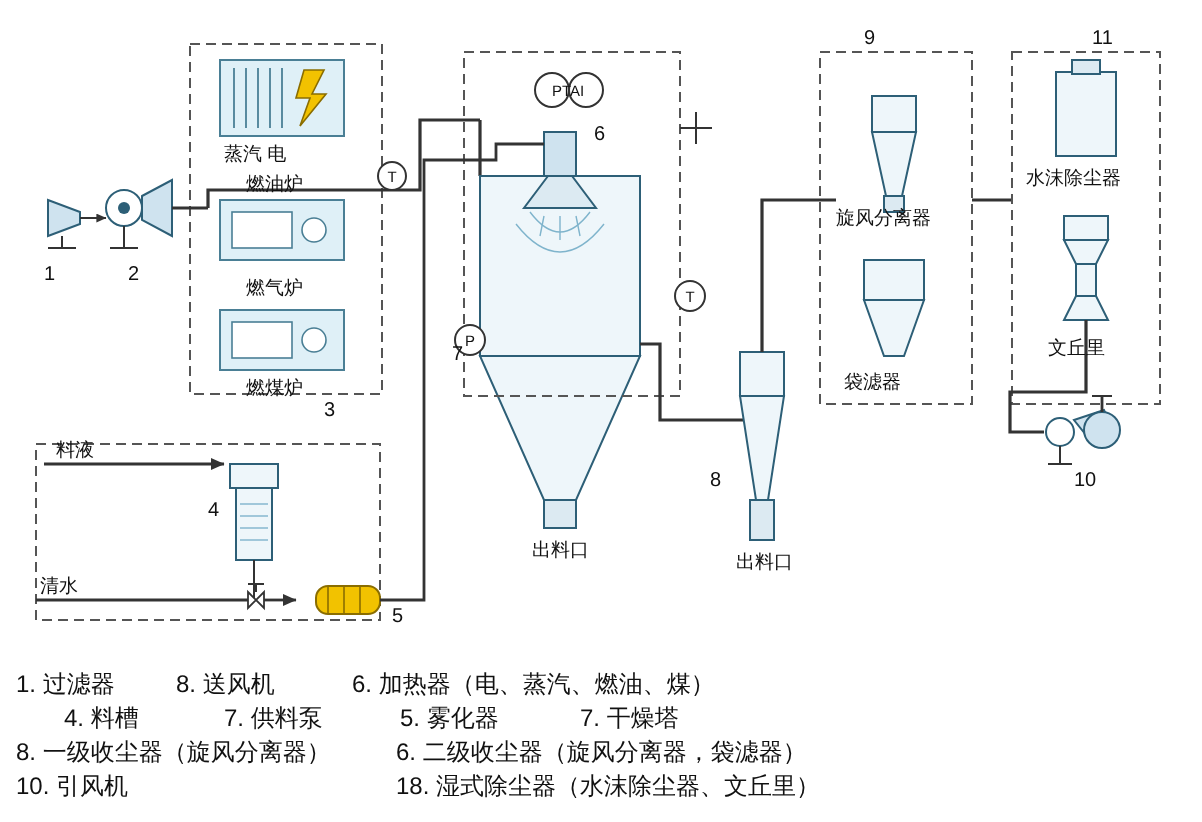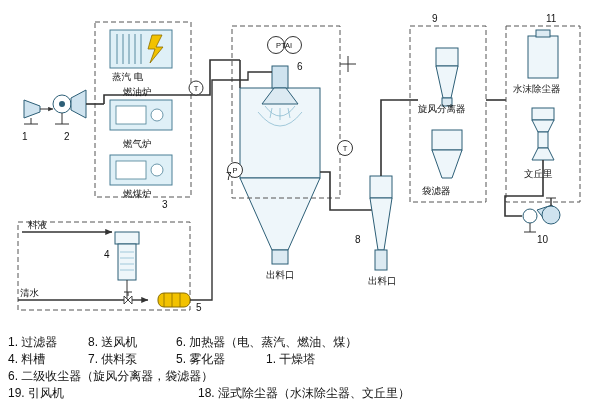--- a/index.html
+++ b/index.html
@@ -36,21 +36,21 @@
   }
   .legend .row {
     display: flex;
     white-space: nowrap;
     padding-left: 8px;
   }
   .legend .it { display: inline-block; }
   .lg-w1 { width: 80px; }
   .lg-w2 { width: 88px; }
   .lg-w3 { width: 160px; }
-  .lg-w4 { width: 80px; }
+  .lg-w4 { width: 80px; margin-left: 24px; }
   .lg-w5 { width: 88px; }
   .lg-w6 { width: 90px; }
   .lg-w7 { width: 100px; }
   .lg-w8 { width: 190px; }
   .lg-w9 { width: 220px; }
   .lg-w10 { width: 190px; }
   text { font-family: "Liberation Sans", sans-serif; }
 </style>
 </head>
 <body>
@@ -272,24 +272,25 @@
   <div class="legend">
     <div class="row">
       <span class="it lg-w1">1. 过滤器</span>
       <span class="it lg-w2">8. 送风机</span>
       <span class="it lg-w3">6. 加热器（电、蒸汽、燃油、煤）</span>
     </div>
     <div class="row">
       <span class="it lg-w4">4. 料槽</span>
       <span class="it lg-w5">7. 供料泵</span>
       <span class="it lg-w6">5. 雾化器</span>
-      <span class="it lg-w7">1. 干燥塔</span>
-    </div>
-    <div class="row">
+      <span class="it lg-w7">7. 干燥塔</span>
+    </div>
+    <div class="row">
+      <span class="it lg-w8">8. 一级收尘器（旋风分离器）</span>
       <span class="it lg-w9">6. 二级收尘器（旋风分离器，袋滤器）</span>
     </div>
     <div class="row">
-      <span class="it lg-w10">19. 引风机</span>
+      <span class="it lg-w10">10. 引风机</span>
       <span class="it">18. 湿式除尘器（水沫除尘器、文丘里）</span>
     </div>
   </div>
 
 </div>
 
 </body></html>

